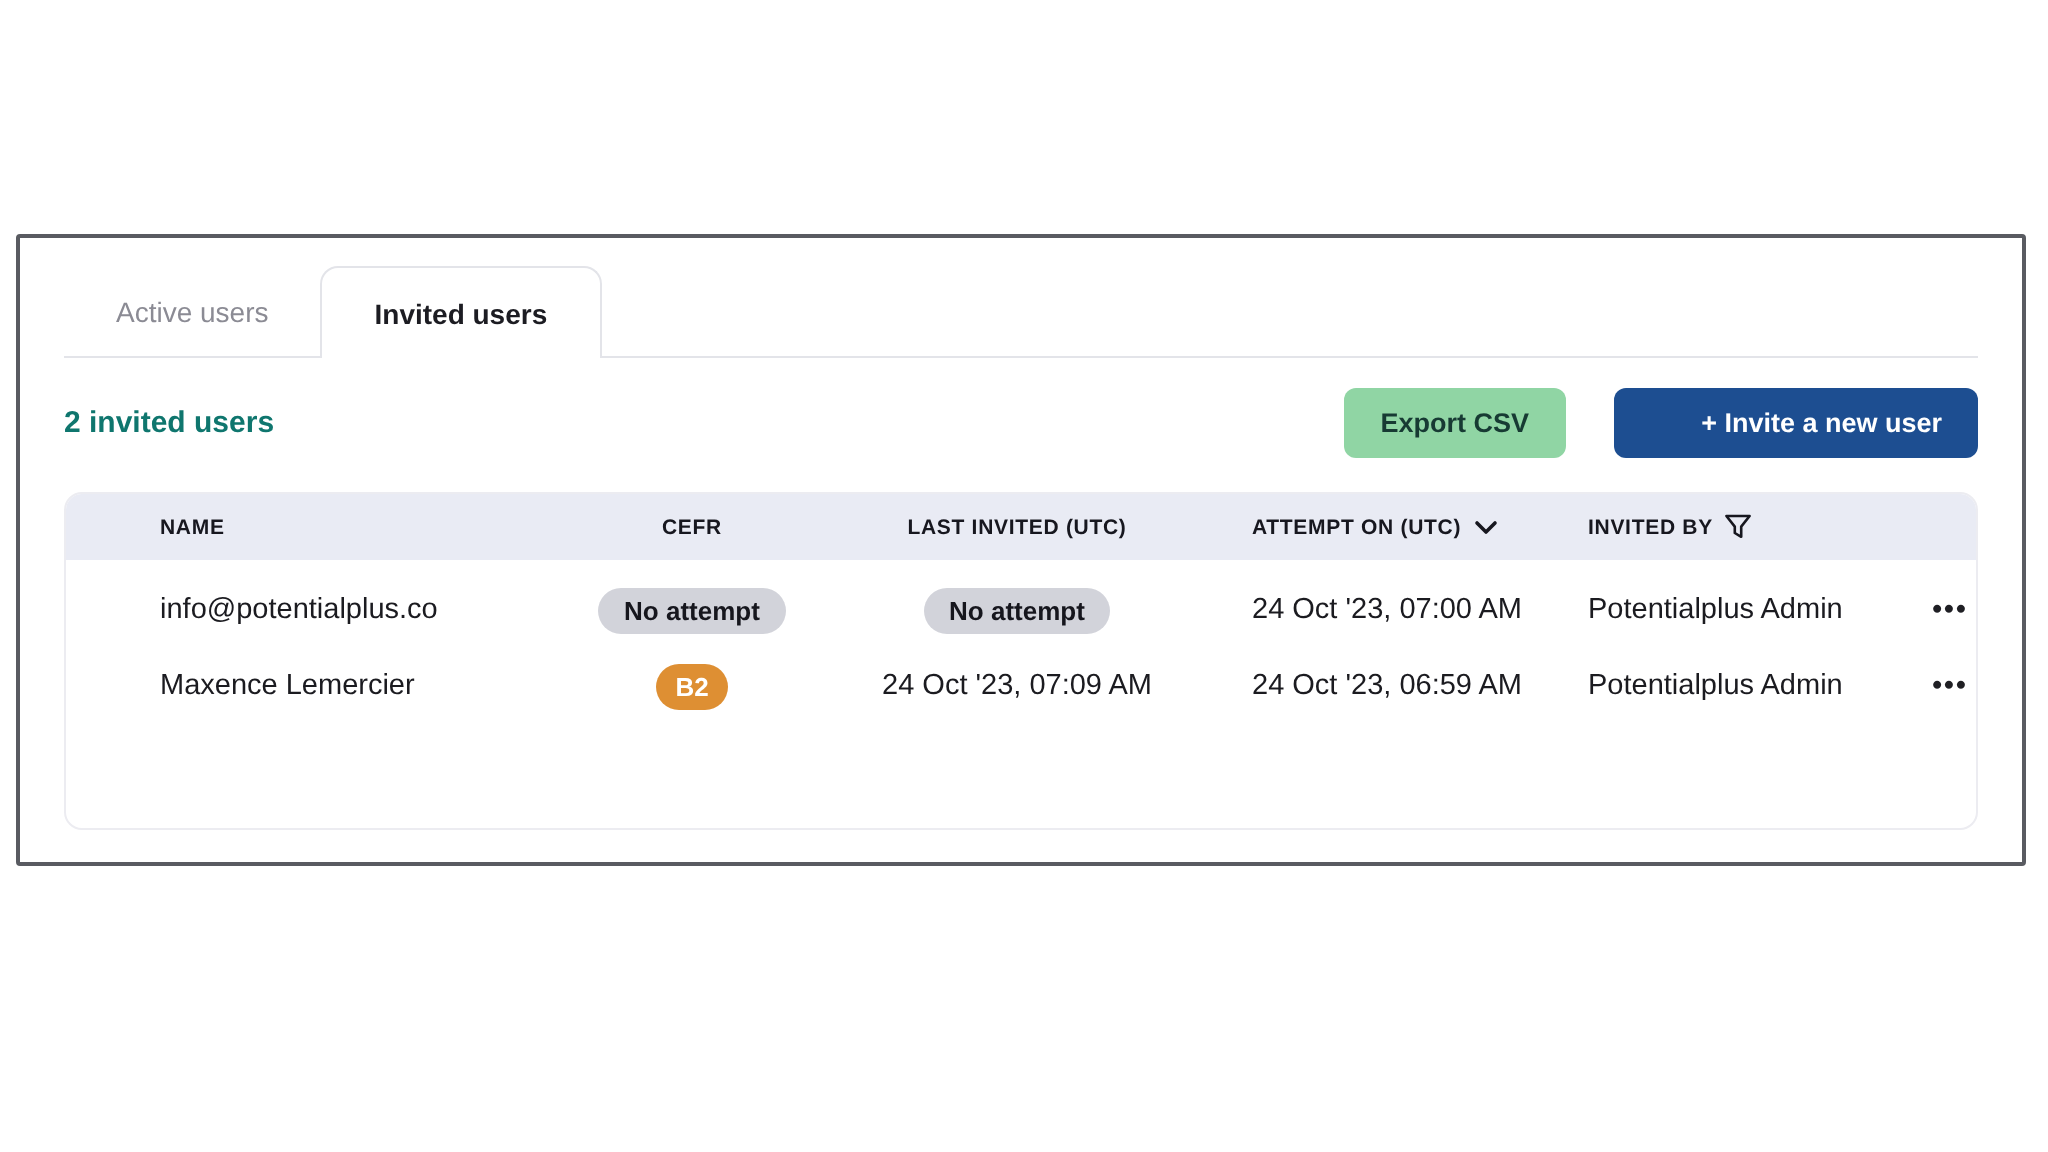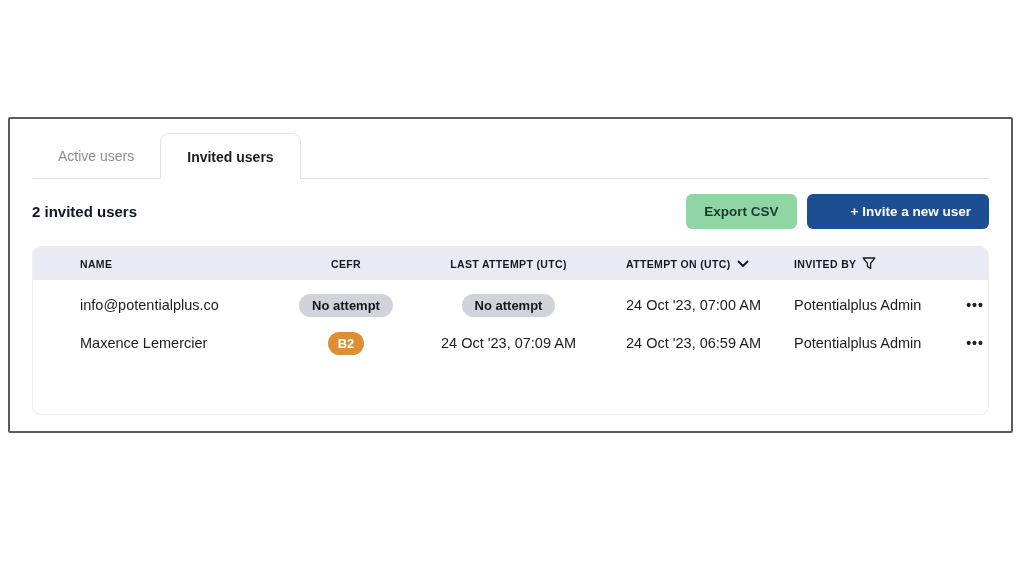--- a/index.html
+++ b/index.html
@@ -15,22 +15,22 @@
     background: #e3e4e9; z-index: 1; }
   .tab { height: 46px; display: flex; align-items: center; padding: 0 26px;
     font-size: 14px; cursor: pointer; position: relative; }
   .tab.inactive { color: #8b8b94; font-weight: 500; }
   .tab.active { color: #1c1c22; font-weight: 700; background: #ffffff; z-index: 2;
     border: 1px solid #e3e4e9; border-bottom: none; border-radius: 9px 9px 0 0; text-align: center; }
 
   
   .toolbar { margin-top: 14px; height: 36px; display: flex; align-items: center;
     justify-content: space-between; }
-  .count { font-size: 15px; font-weight: 700; color: #0f172a; }
-  .btn-group { display: flex; gap: 10px; }
+  .count { font-size: 15px; font-weight: 700; color: #0f766e; }
+  .btn-group { display: flex; gap: 24px; }
   .btn { height: 35px; border: none; border-radius: 6px; font-weight: 700;
     font-size: 13.5px; padding: 0 18px; cursor: pointer;
     font-family: "Liberation Sans", sans-serif; }
   .btn-export { background: #90d5a4; color: #173a33; }
   .btn-invite { background: #1d4e91; color: #ffffff; padding-left: 44px; }
 
   
   .table { margin-top: 17px; border: 1px solid #ececf1; border-radius: 9px;
     overflow: hidden; height: 169px; background: #ffffff; }
   .thead, .trow { display: grid;
@@ -69,21 +69,21 @@
     <div class="btn-group">
       <button class="btn btn-export">Export CSV</button>
       <button class="btn btn-invite">+ Invite a new user</button>
     </div>
   </div>
 
   <div class="table">
     <div class="thead">
       <div class="th c-name">NAME</div>
       <div class="th c-center">CEFR</div>
-      <div class="th c-center">LAST ATTEMPT (UTC)</div>
+      <div class="th c-center">LAST INVITED (UTC)</div>
       <div class="th c-on th-flex">
         <span>ATTEMPT ON (UTC)</span>
         <span class="icon">
           <svg width="12" height="8" viewBox="0 0 12 8">
             <path d="M1.5 1.5 L6 6 L10.5 1.5" stroke="#17171f" stroke-width="1.8" fill="none" stroke-linecap="round" stroke-linejoin="round"></path>
           </svg>
         </span>
       </div>
       <div class="th c-by th-flex">
         <span>INVITED BY</span>

